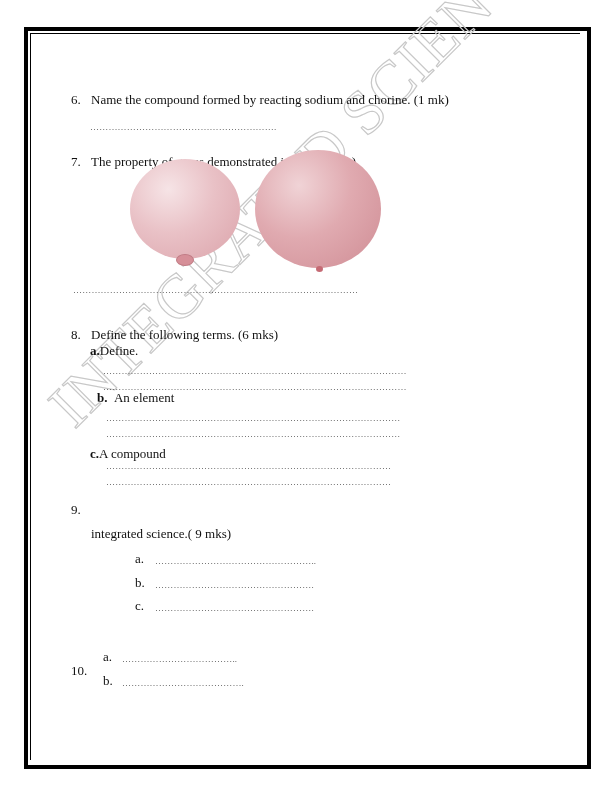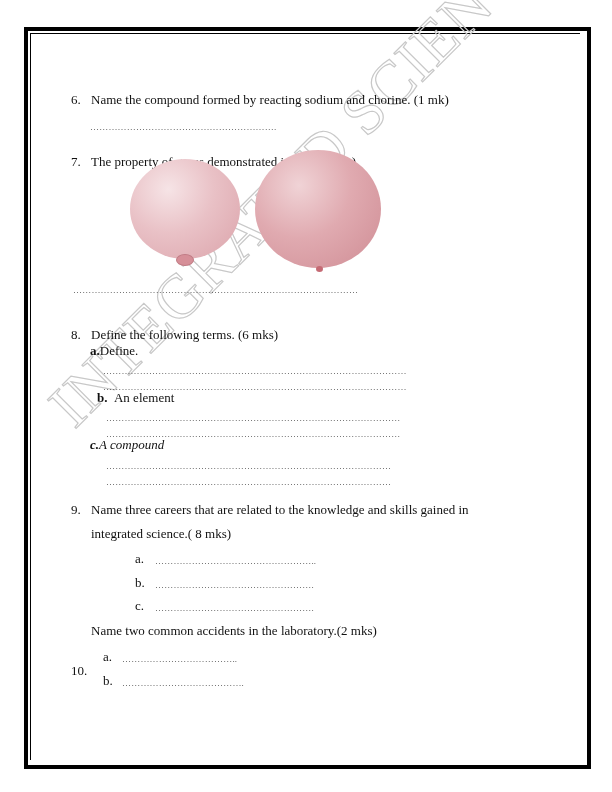--- a/index.html
+++ b/index.html
@@ -58,38 +58,36 @@
   </div>
   <div class="dots" style="left:103px;top:366px;width:432px;">………………………………………………………………………………………</div>
   <div class="dots" style="left:103px;top:382px;width:432px;">………………………………………………………………………………………</div>
 
   <div class="t" style="left:90px;top:390px;margin-left:7px;">
     <b>b.</b>&nbsp;&nbsp;<span>An element</span>
   </div>
   <div class="dots" style="left:106px;top:413px;width:408px;">……………………………………………………………………………………</div>
   <div class="dots" style="left:106px;top:429px;width:408px;">……………………………………………………………………………………</div>
 
-  <div class="t" style="left:90px;top:437px;font-style:italic;">
+  <div class="t" style="left:90px;top:446px;">
     <b>c.</b><span>A compound</span>
   </div>
   <div class="dots" style="left:106px;top:461px;width:380px;">…………………………………………………………………………………</div>
   <div class="dots" style="left:106px;top:477px;width:380px;">…………………………………………………………………………………</div>
 
   <div class="t" style="left:71px;top:502px;">9.</div>
-  <div class="t" style="left:91px;top:502px;">Name three careers that are related to the knowledge and skills gained in</div>
-  <div class="t" style="left:91px;top:526px;">integrated science.( 8 mks)</div>
+  <div class="t" style="left:91px;top:526px;">integrated science.( 9 mks)</div>
 
   <div class="t" style="left:135px;top:551px;">a.</div>
   <div class="dots" style="left:155px;top:556px;width:230px;">……………………………………………..</div>
   <div class="t" style="left:135px;top:575px;">b.</div>
   <div class="dots" style="left:155px;top:580px;width:228px;">…………………………………………….</div>
   <div class="t" style="left:135px;top:598px;">c.</div>
   <div class="dots" style="left:155px;top:603px;width:228px;">…………………………………………….</div>
 
   <div class="t" style="left:71px;top:623px;margin-top:40px;">10.</div>
-  <div class="t" style="left:91px;top:623px;">Name two common accidents in the laboratory.(2 mks)</div>
 
   <div class="t" style="left:103px;top:649px;">a.</div>
   <div class="dots" style="left:122px;top:654px;width:172px;">………………………………..</div>
   <div class="t" style="left:103px;top:673px;">b.</div>
   <div class="dots" style="left:122px;top:678px;width:186px;">………………………………….</div>
 
 </div>
 
 </body></html>

